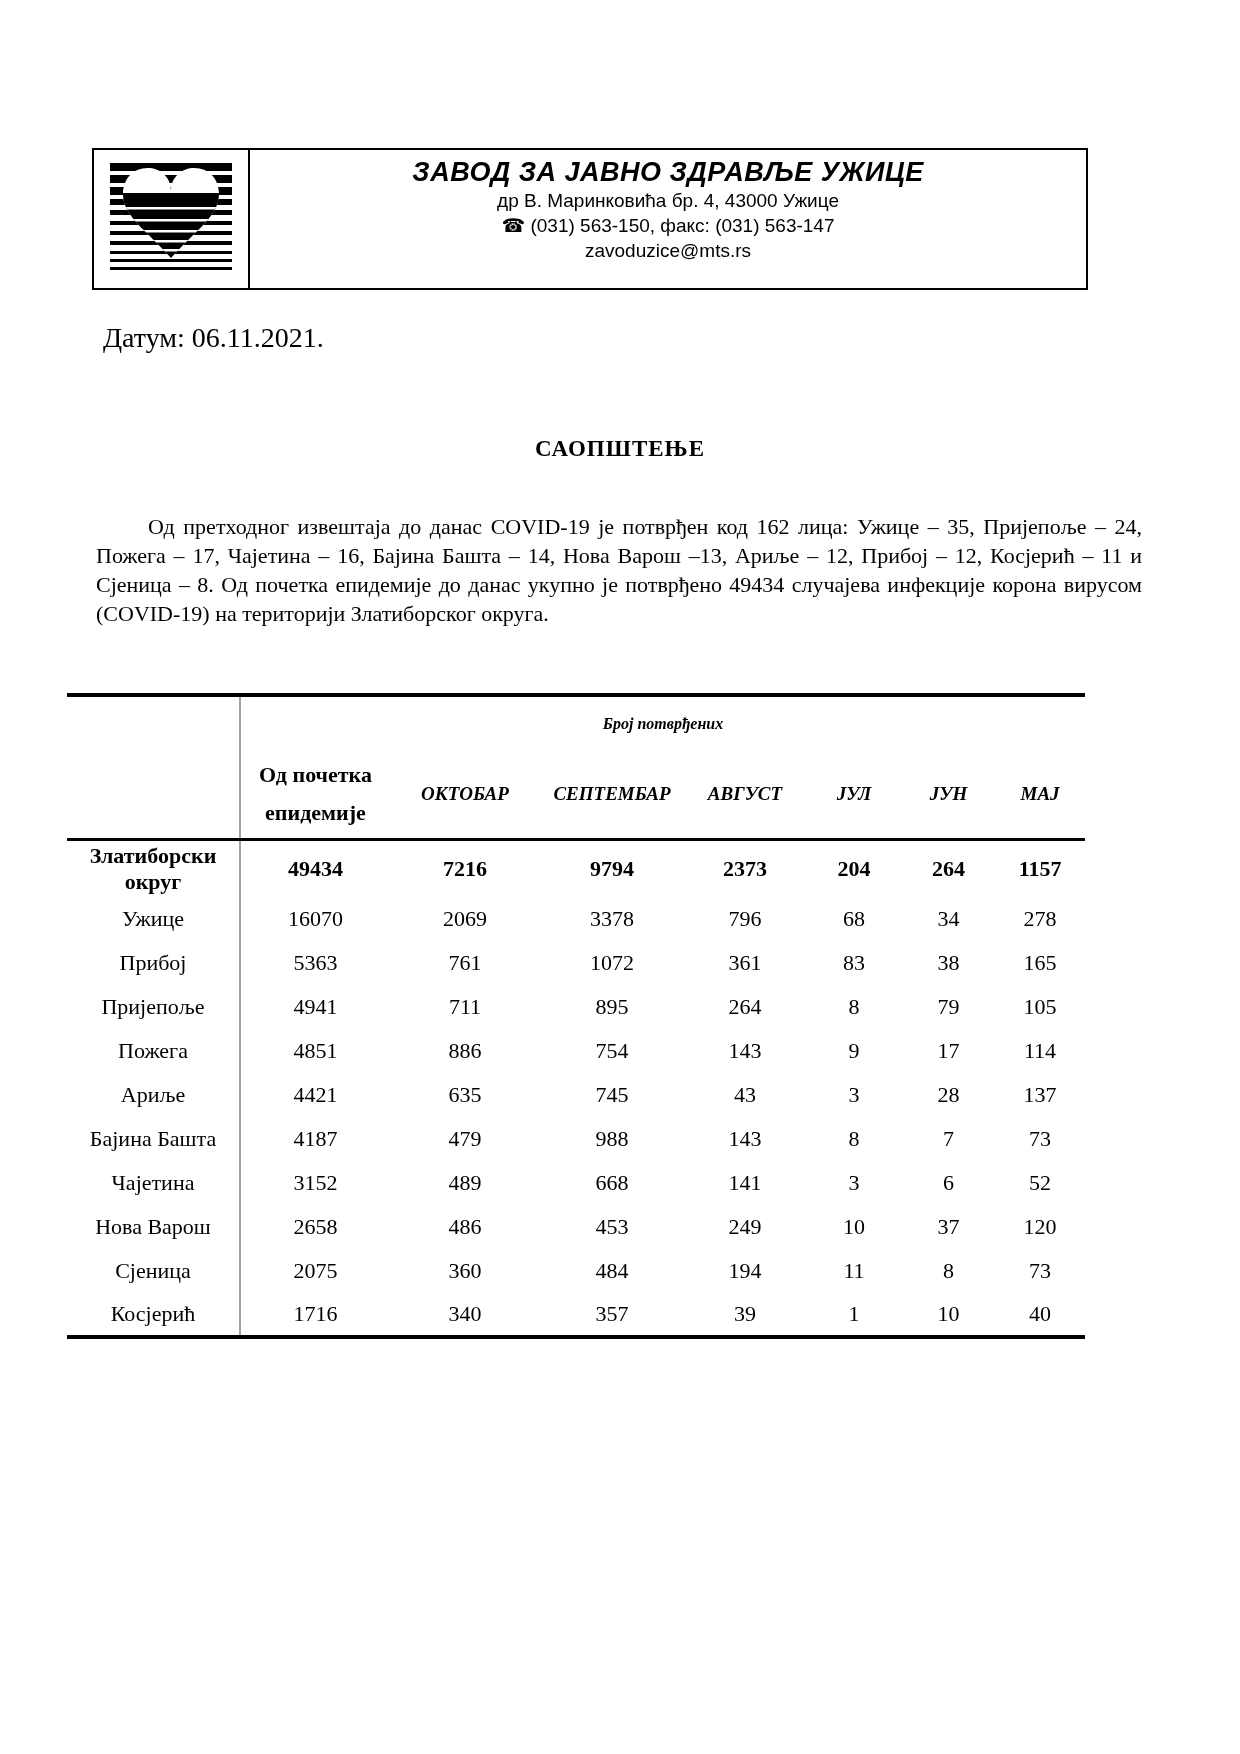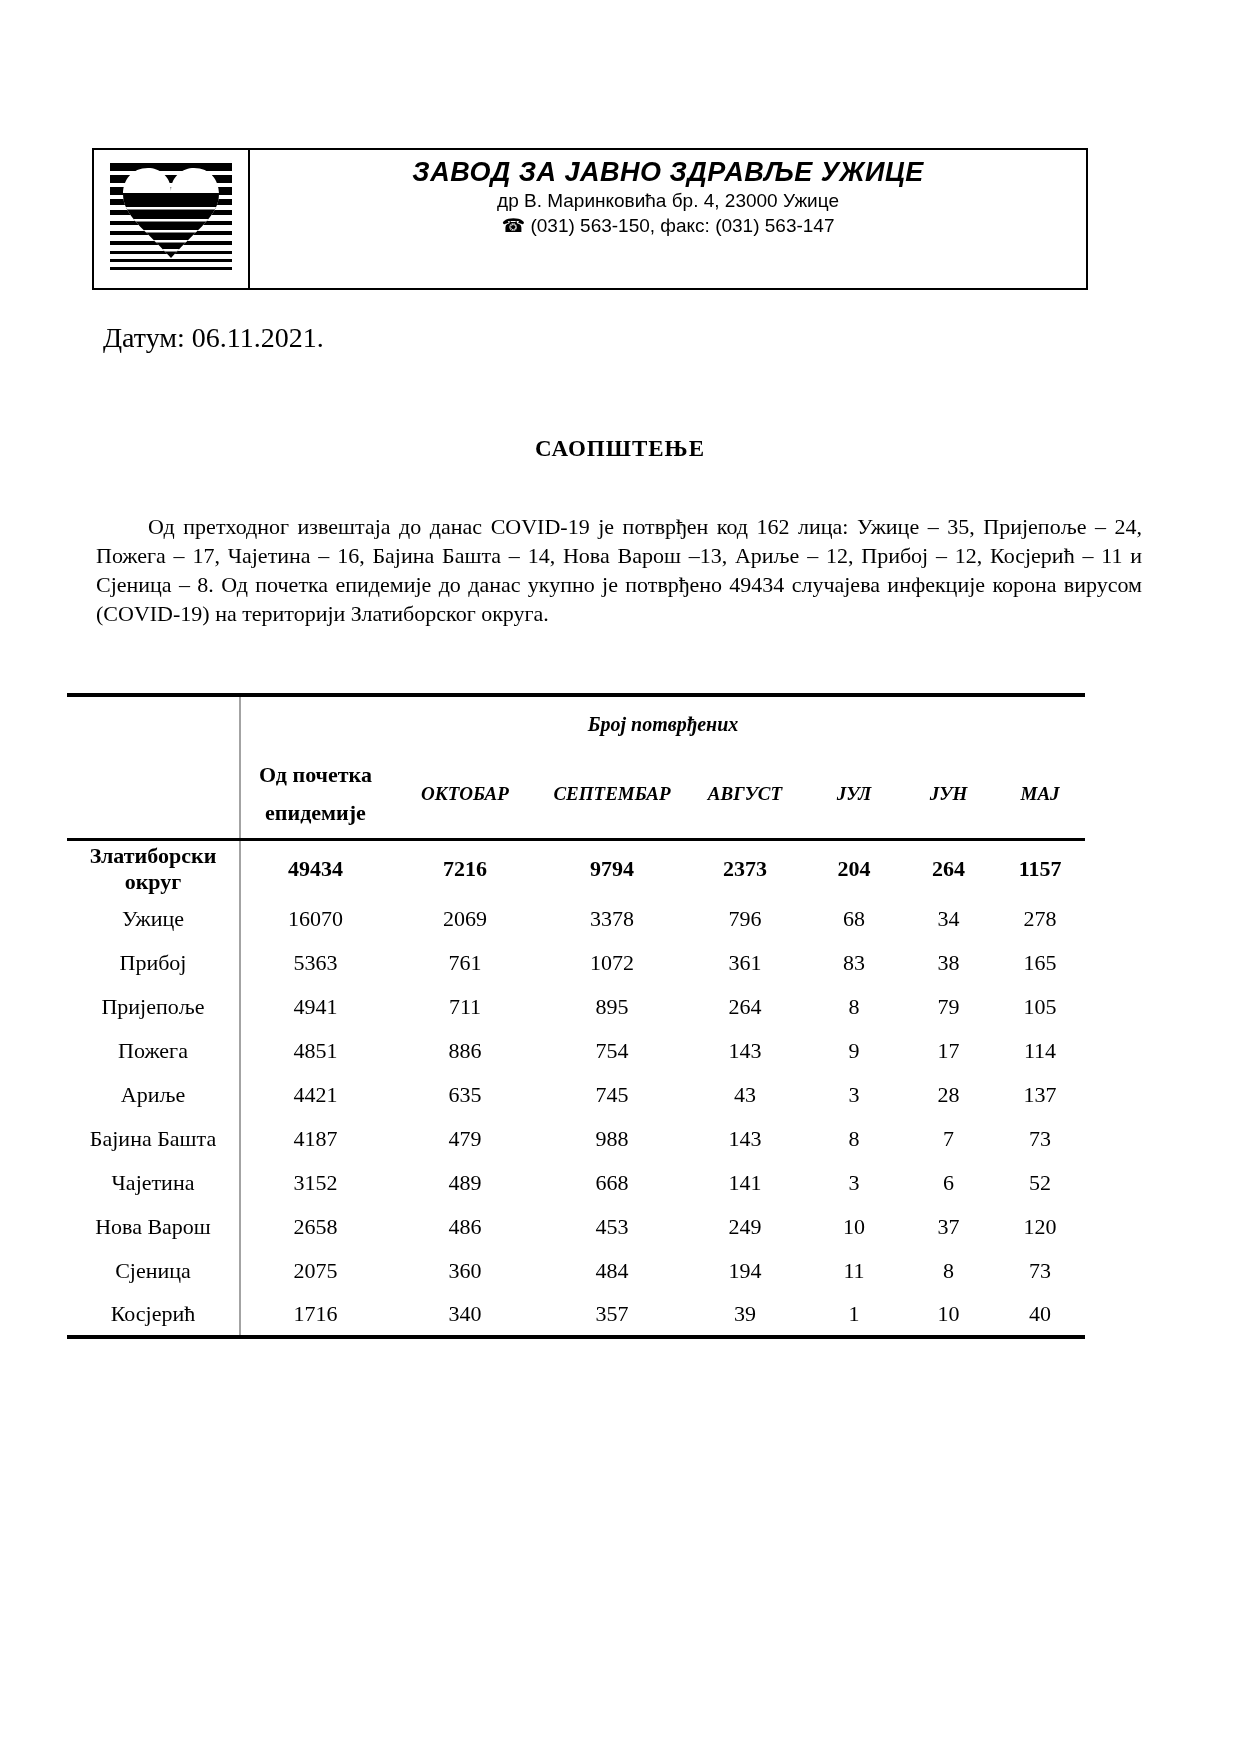--- a/index.html
+++ b/index.html
@@ -41,21 +41,21 @@
     border-collapse:collapse; table-layout:fixed;
     border-top:4px solid #000; border-bottom:4px solid #000;
   }
   table.covid thead { border-bottom:3px solid #000; }
   table.covid th, table.covid td {
     text-align:center; vertical-align:middle; padding:0; overflow:hidden;
   }
   .divider-col { border-right:2px solid #a3a3a3; }
   tr.hrow1 { height:56px; }
   tr.hrow2 { height:88px; }
-  th.span-head { font-size:20px; font-weight:bold; font-style:italic; }
+  th.span-head { font-size:16px; font-weight:bold; font-style:italic; }
   th.epi-head  { font-size:22px; font-weight:bold; line-height:38px; }
   th.month-head{ font-size:19px; font-weight:bold; font-style:italic; }
   tbody tr { height:44px; }
   tbody tr.total-row { height:58px; }
   td.name-cell { font-size:22px; line-height:26px; padding:0 4px; }
   td.num { font-size:22px; }
   td.c2,td.c3,td.c4,td.c5,td.c6 { }
   tr.total-row td { font-weight:bold; }
 </style>
 </head>
@@ -93,25 +93,26 @@
           <rect x="0" y="44" width="124" height="2.5" fill="#fff"></rect>
           <rect x="0" y="56" width="124" height="2.5" fill="#fff"></rect>
           <rect x="0" y="67" width="124" height="2.5" fill="#fff"></rect>
           <rect x="0" y="77" width="124" height="2.5" fill="#fff"></rect>
           <rect x="0" y="86" width="124" height="2.5" fill="#fff"></rect>
         </g>
       </svg>
     </div>
     <div class="org-info">
       <div class="org-name">ЗАВОД ЗА ЈАВНО ЗДРАВЉЕ УЖИЦЕ</div>
-      <div class="org-line">др В. Маринковића бр. 4, 23000 Ужице</div>
+      <div class="org-line">др В. Маринковића бр. 4, 43000 Ужице</div>
       <div class="org-line">
         <span>☎</span>
         <span>(031) 563-150, факс: (031) 563-147</span>
       </div>
+      <div class="org-line">zavoduzice@mts.rs</div>
     </div>
   </div>
 
   <div class="date-line">Датум: 06.11.2021.</div>
 
   <div class="doc-title">САОПШТЕЊЕ</div>
 
   <div class="body-par">Од претходног извештаја до данас COVID-19 је потврђен код 162 лица: Ужице – 35, Пријепоље – 24, Пожега – 17, Чајетина – 16, Бајина Башта – 14, Нова Варош –13, Ариље – 12, Прибој – 12, Косјерић – 11 и Сјеница – 8. Од почетка епидемије до данас укупно је потврђено 49434 случајева инфекције корона вирусом (COVID-19) на територији Златиборског округа.</div>
 
   <table class="covid">

